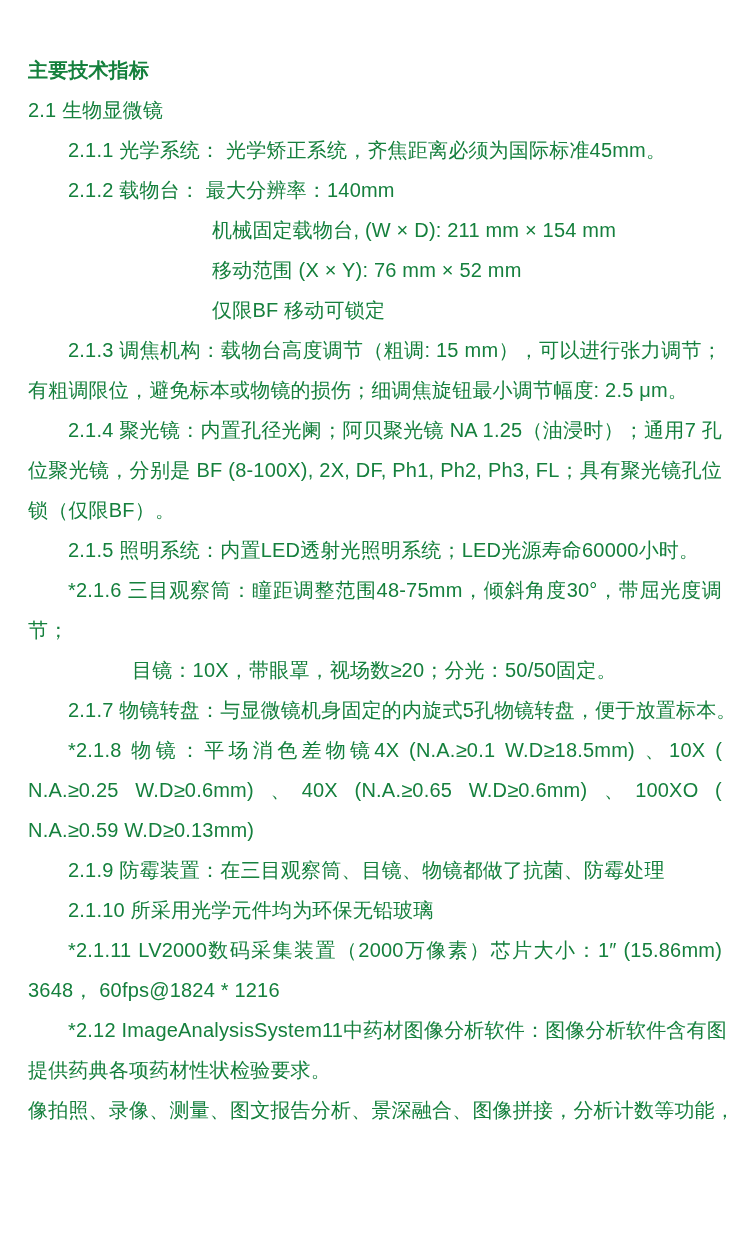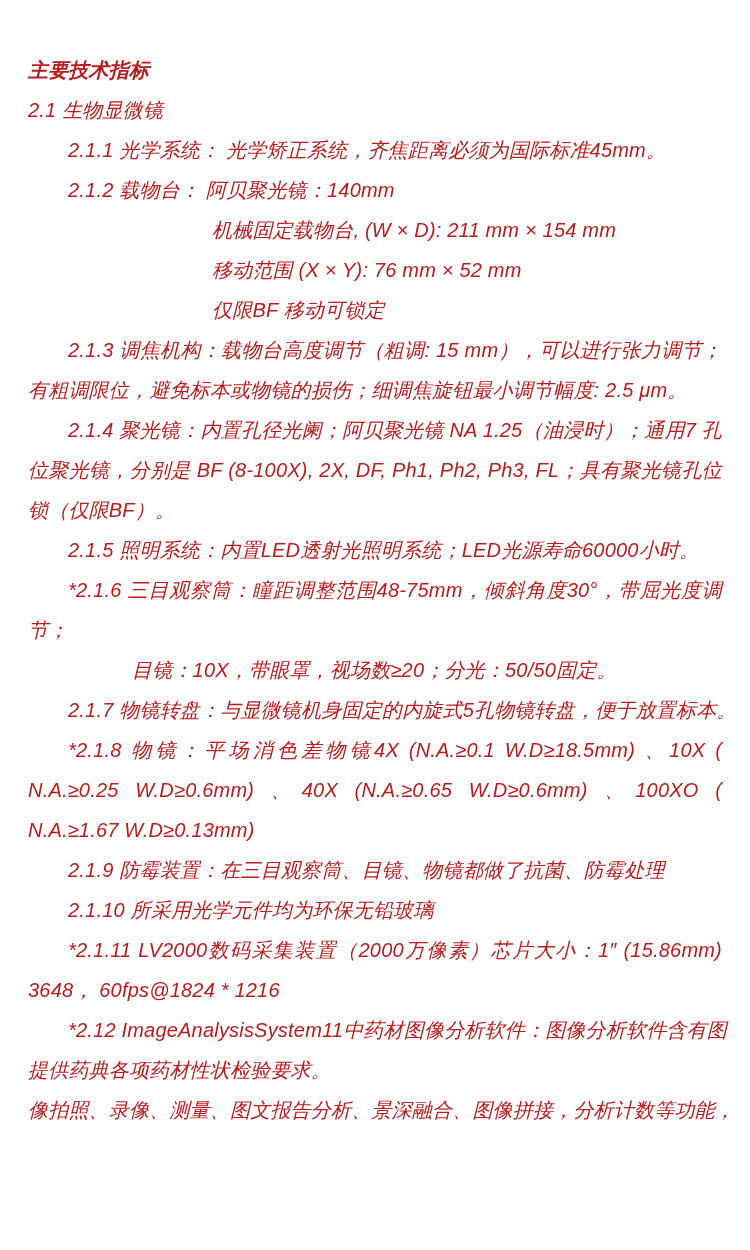--- a/index.html
+++ b/index.html
@@ -5,22 +5,21 @@
   html,body { margin:0; padding:0; background:#ffffff; }
   .page {
     position:relative;
     width:750px; height:1250px;
     background:#ffffff;
     box-sizing:border-box;
     padding:50px 28px 0 28px;
     overflow:hidden;
     font-family:"Liberation Sans","DejaVu Sans",sans-serif;
     font-size:20px;
-    color:#b91c1c;
-    font-style:italic;
+    color:#15803d;
   }
   .line {
     margin:0;
     line-height:40px;
     white-space:nowrap;
     letter-spacing:0.2px;
   }
   .title  { font-weight:bold; }
   .indent { padding-left:40px; }   
   .sub    { padding-left:184px; }  
@@ -34,21 +33,21 @@
 
   <p class="line title">主要技术指标</p>
 
   <p class="line">2.1  生物显微镜</p>
 
   <div>
     <p class="line indent">2.1.1  光学系统： 光学矫正系统，齐焦距离必须为国际标准45mm。</p>
   </div>
 
   <div>
-    <p class="line indent">2.1.2  载物台： 阿贝聚光镜：140mm</p>
+    <p class="line indent">2.1.2  载物台： 最大分辨率：140mm</p>
     <p class="line sub">机械固定载物台, (W × D): 211 mm × 154 mm</p>
     <p class="line sub">移动范围 (X × Y): 76 mm × 52 mm</p>
     <p class="line sub">仅限BF 移动可锁定</p>
   </div>
 
   <div>
     <p class="line indent stretch">2.1.3  调焦机构：载物台高度调节（粗调: 15 mm），可以进行张力调节；</p>
     <p class="line">有粗调限位，避免标本或物镜的损伤；细调焦旋钮最小调节幅度: 2.5 μm。</p>
   </div>
 
@@ -68,21 +67,21 @@
     <p class="line sub2">目镜：10X，带眼罩，视场数≥20；分光：50/50固定。</p>
   </div>
 
   <div>
     <p class="line indent">2.1.7  物镜转盘：与显微镜机身固定的内旋式5孔物镜转盘，便于放置标本。</p>
   </div>
 
   <div>
     <p class="line indent stretch">*2.1.8  物镜：平场消色差物镜4X (N.A.≥0.1 W.D≥18.5mm) 、10X (</p>
     <p class="line stretch">N.A.≥0.25 W.D≥0.6mm) 、40X (N.A.≥0.65 W.D≥0.6mm) 、100XO (</p>
-    <p class="line">N.A.≥1.67 W.D≥0.13mm)</p>
+    <p class="line">N.A.≥0.59 W.D≥0.13mm)</p>
   </div>
 
   <div>
     <p class="line indent">2.1.9  防霉装置：在三目观察筒、目镜、物镜都做了抗菌、防霉处理</p>
   </div>
 
   <div>
     <p class="line indent">2.1.10  所采用光学元件均为环保无铅玻璃</p>
   </div>
 

